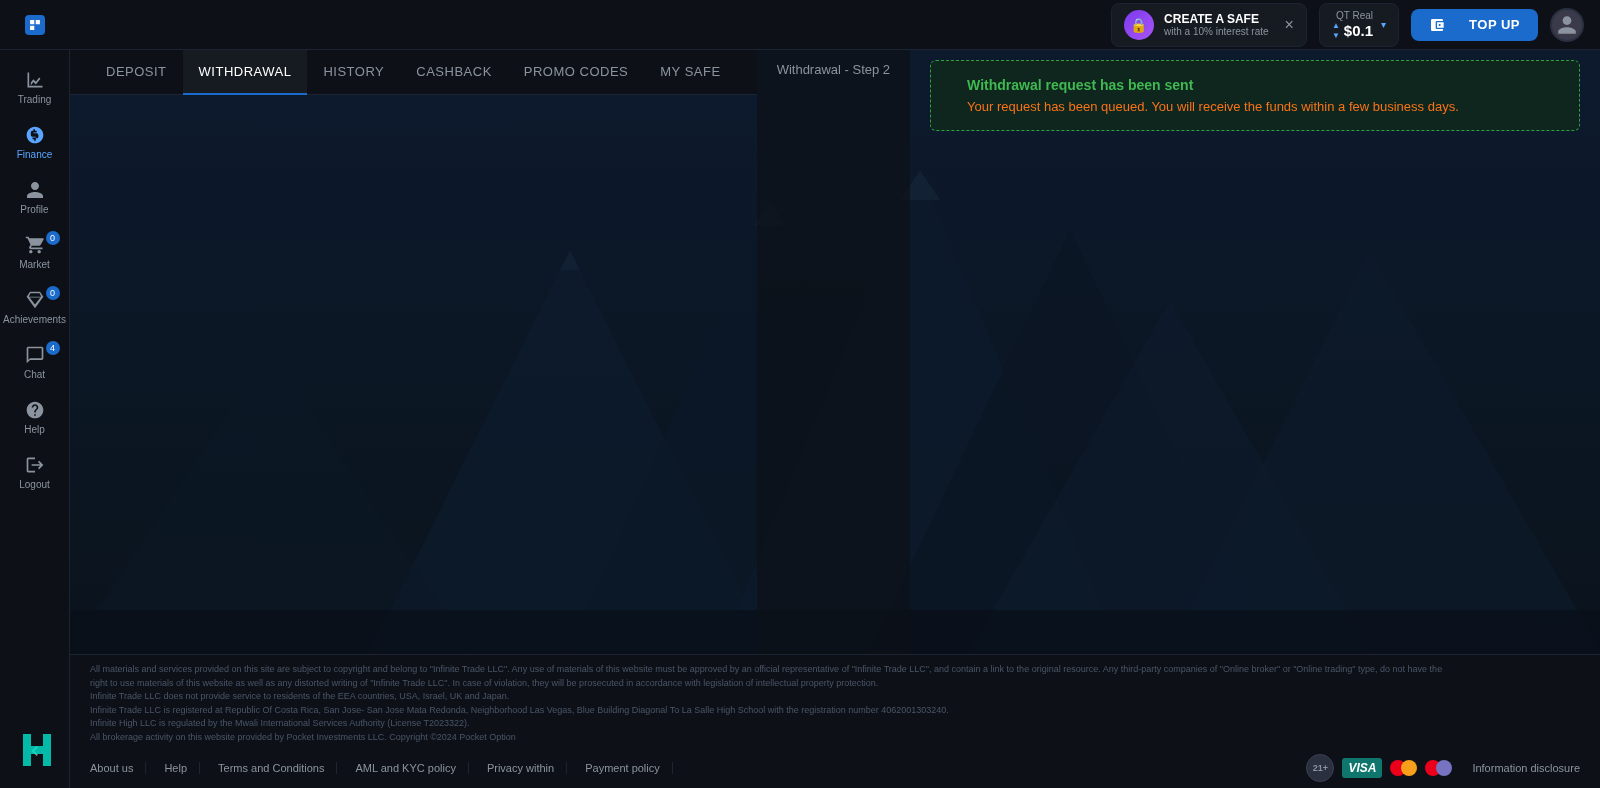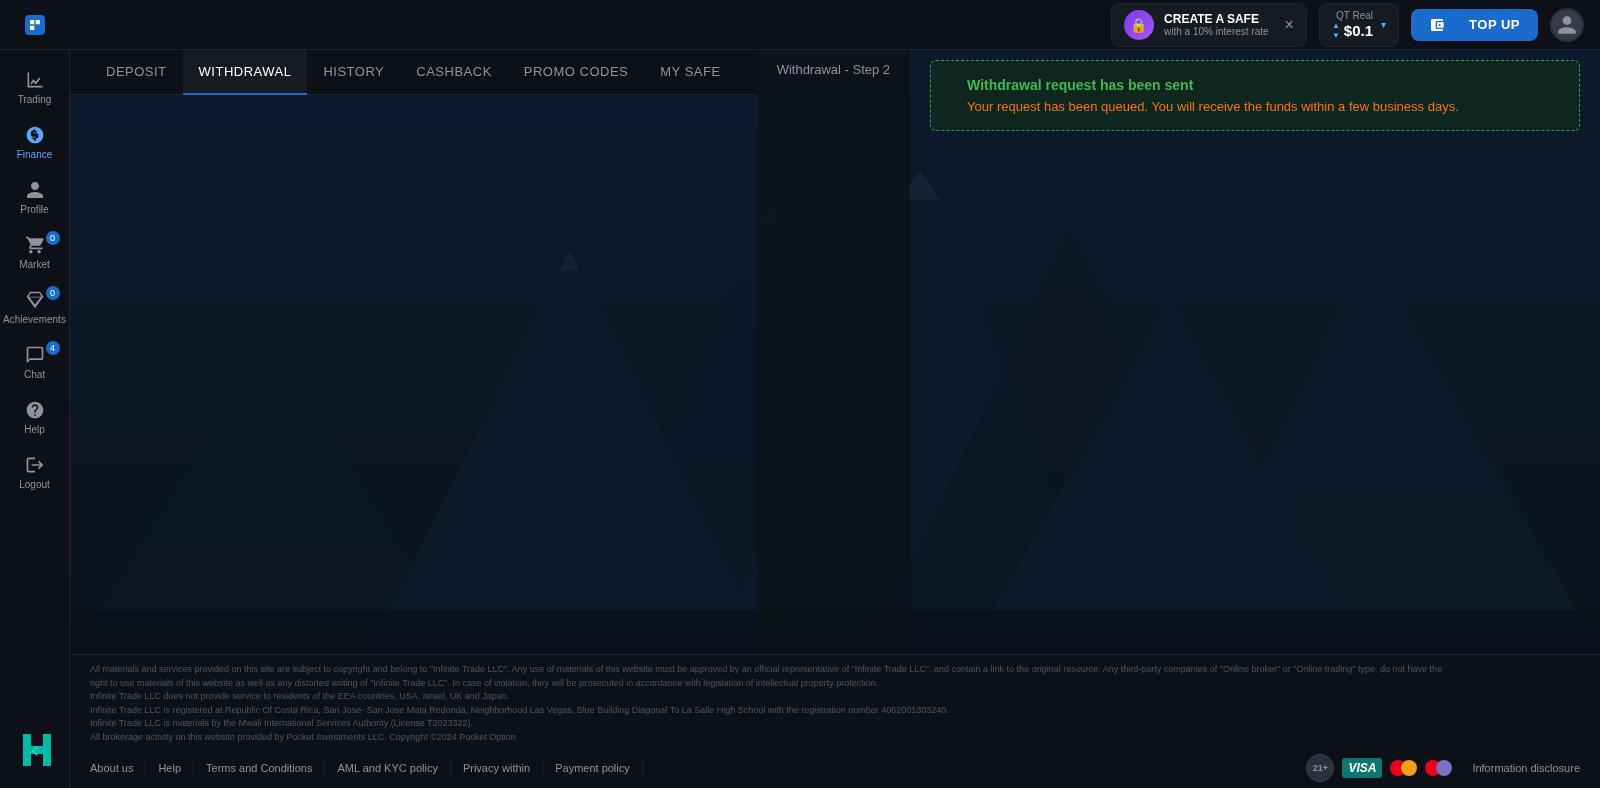--- a/index.html
+++ b/index.html
@@ -310,21 +310,21 @@
       padding: 8px 20px 4px;
       font-size: 9px;
       color: #4a5568;
       line-height: 1.5;
       max-width: 1400px;
     }
     .footer-links {
       display: flex;
       align-items: center;
       padding: 6px 20px;
-      gap: 0;
+      gap: 6px;
       justify-content: space-between;
     }
     .footer-link {
       font-size: 11px;
       color: #8b949e;
       cursor: pointer;
       text-decoration: none;
       padding: 0 12px;
       border-right: 1px solid #1c2333;
     }
@@ -558,21 +558,21 @@
       <div class="success-message">Your request has been queued. You will receive the funds within a few business days.</div>
     </div>
   </div>
 </div>
 
 <div class="footer">
   <div class="footer-disclaimer">
     <span>All materials and services provided on this site are subject to copyright and belong to "Infinite Trade LLC". Any use of materials of this website must be approved by an official representative of "Infinite Trade LLC", and contain a link to the original resource. Any third-party companies of "Online broker" or "Online trading" type, do not have the right to use materials of this website as well as any distorted writing of "Infinite Trade LLC". In case of violation, they will be prosecuted in accordance with legislation of intellectual property protection.</span><br>
     <span>Infinite Trade LLC does not provide service to residents of the EEA countries, USA, Israel, UK and Japan.</span><br>
     <span>Infinite Trade LLC is registered at Republic Of Costa Rica, San Jose- San Jose Mata Redonda, Neighborhood Las Vegas, Blue Building Diagonal To La Salle High School with the registration number 4062001303240.</span><br>
-    <span>Infinite Trade LLC is materials by the Mwali International Services Authority (License T2023322).</span><br>
+    <span>Infinite High LLC is regulated by the Mwali International Services Authority (License T2023322).</span><br>
     <span>All brokerage activity on this website provided by Pocket Investments LLC. Copyright ©2024 Pocket Option</span>
   </div>
   <div class="footer-links">
     <a class="footer-link">About us</a>
     <a class="footer-link">Help</a>
     <a class="footer-link">Terms and Conditions</a>
     <a class="footer-link">AML and KYC policy</a>
     <a class="footer-link">Privacy within</a>
     <a class="footer-link">Payment policy</a>
     <div class="footer-right">

